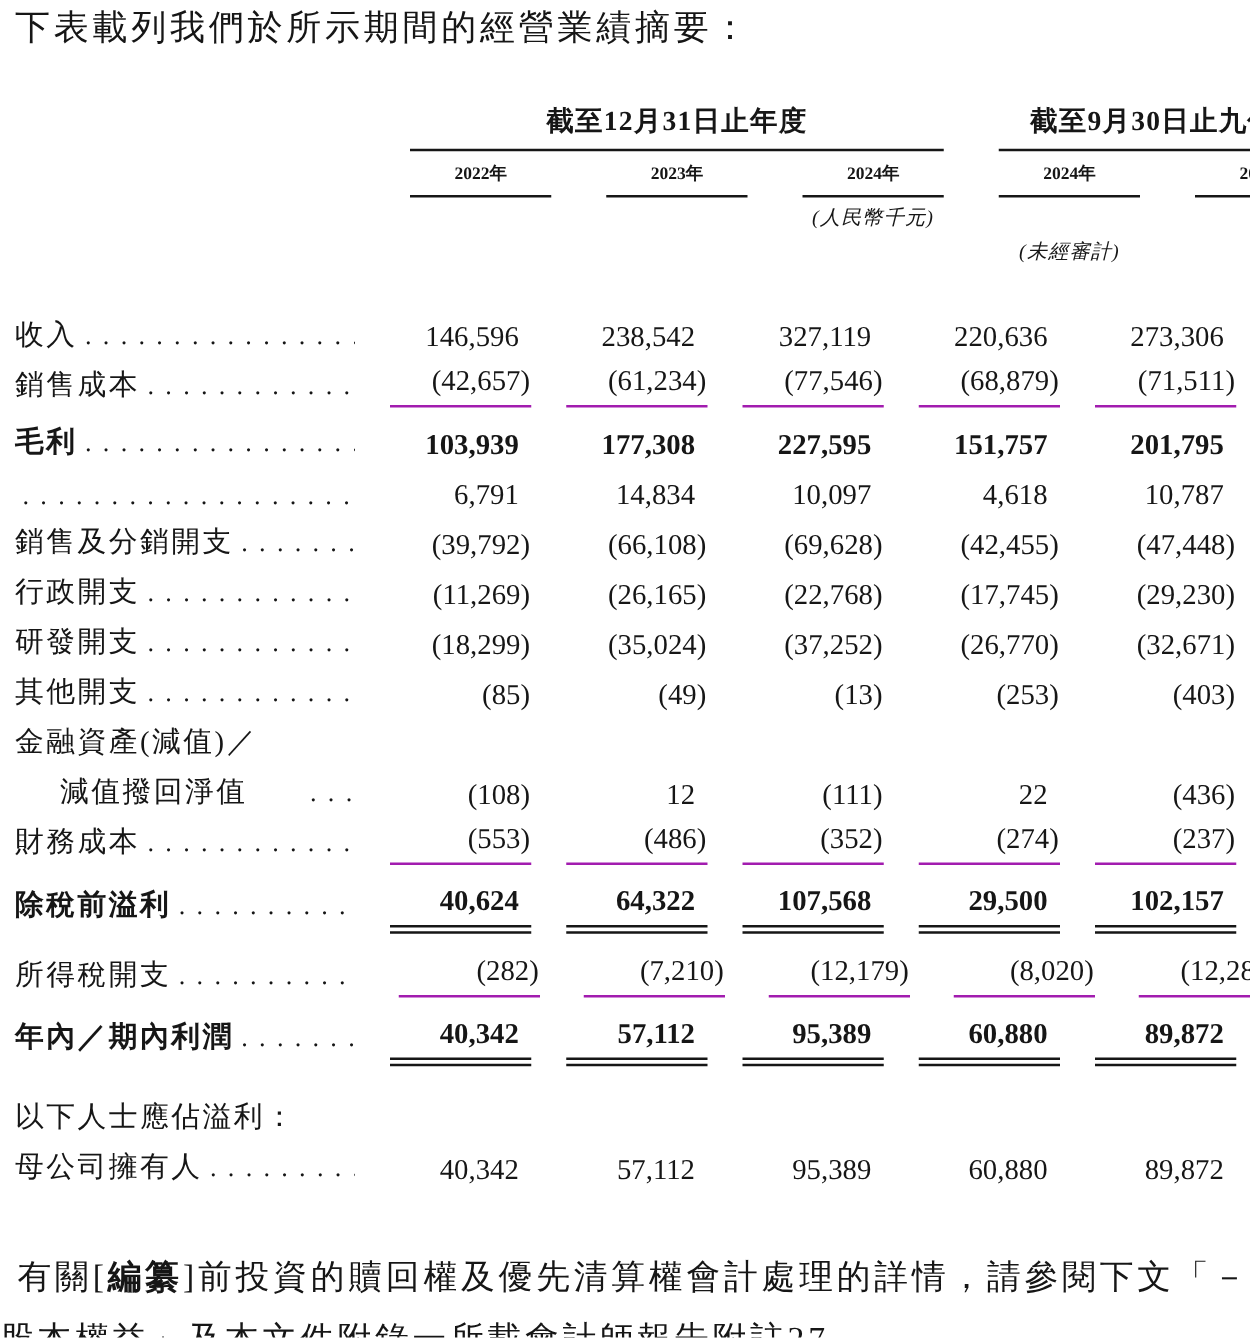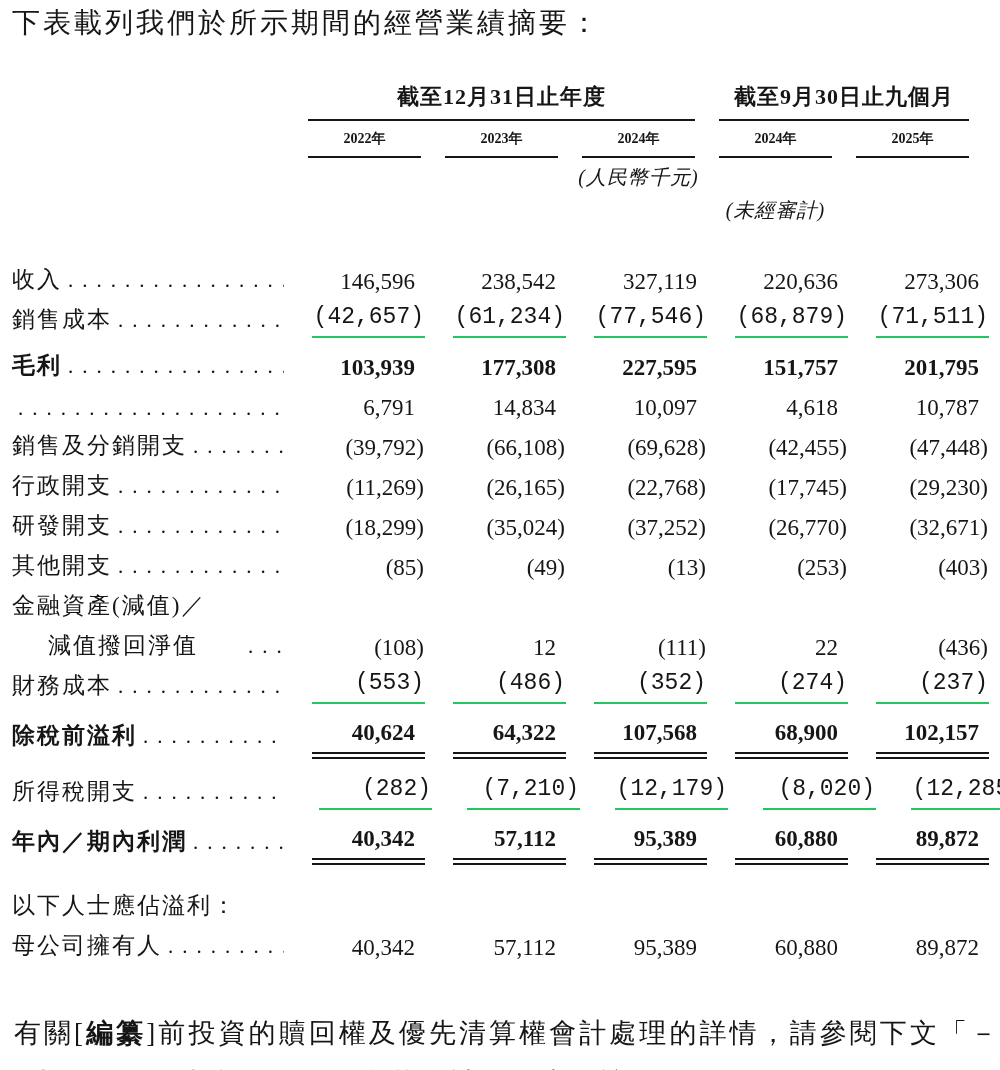--- a/index.html
+++ b/index.html
@@ -6,38 +6,38 @@
   body{
     width:1000px;height:1070px;background:#ffffff;color:#161616;
     font-family:"Liberation Serif","DejaVu Serif",serif;
     overflow:hidden;
   }
   .page{padding:6px 10px 0 12px;}
 
   .intro{font-size:28px;letter-spacing:3px;line-height:34px;}
 
   
-  .grid{display:grid;grid-template-columns:272px repeat(5,113px);column-gap:24px;}
+  .grid{display:grid;grid-template-columns:272px repeat(5,113px);column-gap:44px;}
   .fintab{margin-top:42px;}
 
   .ghead .gcell{
     border-bottom:2px solid #161616;text-align:center;font-weight:bold;
     font-size:22px;padding-bottom:7px;letter-spacing:1px;white-space:nowrap;
   }
   .g1{grid-column:2 / span 3;}
   .g2{grid-column:5 / span 2;}
 
   .yrow .ycell{
     border-bottom:2px solid #161616;text-align:center;font-weight:bold;
     font-size:14px;padding:9px 0 8px 0;white-space:nowrap;
   }
   .yrow .ycell:nth-child(1){grid-column:2;}
 
   .nrow .ncell{
-    font-style:italic;font-size:20px;text-align:center;white-space:nowrap;
+    font-style:italic;font-size:16px;text-align:center;white-space:nowrap;
     padding-top:6px;margin:0 -22px;letter-spacing:1px;
   }
   .n1{grid-column:4;}
   .n2{grid-column:5;padding-top:12px;}
 
   
   .tbody{margin-top:34px;}
   .trow{display:grid;grid-template-columns:272px repeat(5,113px);column-gap:28px;
         align-items:end;min-height:40px;}
   .lbl{
@@ -45,21 +45,21 @@
     white-space:nowrap;padding-bottom:3px;min-width:0;
   }
   .leader{
     flex:1 1 auto;min-width:0;overflow:hidden;white-space:nowrap;
     letter-spacing:9px;margin-left:6px;font-size:21px;font-weight:normal;
   }
   .val{
     text-align:right;font-size:23px;padding:0 10px 3px 0;white-space:nowrap;
   }
   .val.neg{padding-right:1px;}
-  .trow.ru .val{border-bottom:2px solid #22c55e;padding-bottom:6px;font-family:Liberation Mono, monospace;}
+  .trow.ru .val{border-bottom:2px solid #a21caf;padding-bottom:6px;}
   .trow.b .lbl,.trow.b .val{font-weight:bold;}
   .trow.dbl .val{
     border-bottom:2px solid #161616;padding-bottom:6px;position:relative;
   }
   .trow.dbl .val::after{
     content:"";position:absolute;left:0;right:0;bottom:-7px;height:2px;background:#161616;
   }
   .trow.indent .lbl{padding-left:36px;gap:44px;}
   .mt6{margin-top:6px;}
   .mt10{margin-top:10px;}
@@ -230,21 +230,21 @@
       </div>
 
       <div class="trow b dbl mt10">
         <div class="lbl">
             <span>除稅前溢利</span>
             <span class="leader">..........................................</span>
           </div>
         <div class="val">40,624</div>
         <div class="val">64,322</div>
         <div class="val">107,568</div>
-        <div class="val">68,900</div>
+        <div class="val">29,500</div>
         <div class="val">102,157</div>
       </div>
 
       <div class="trow ru mt16">
         <div class="lbl">
             <span>所得稅開支</span>
             <span class="leader">..........................................</span>
           </div>
         <div class="val neg">(282)</div>
         <div class="val neg">(7,210)</div>

